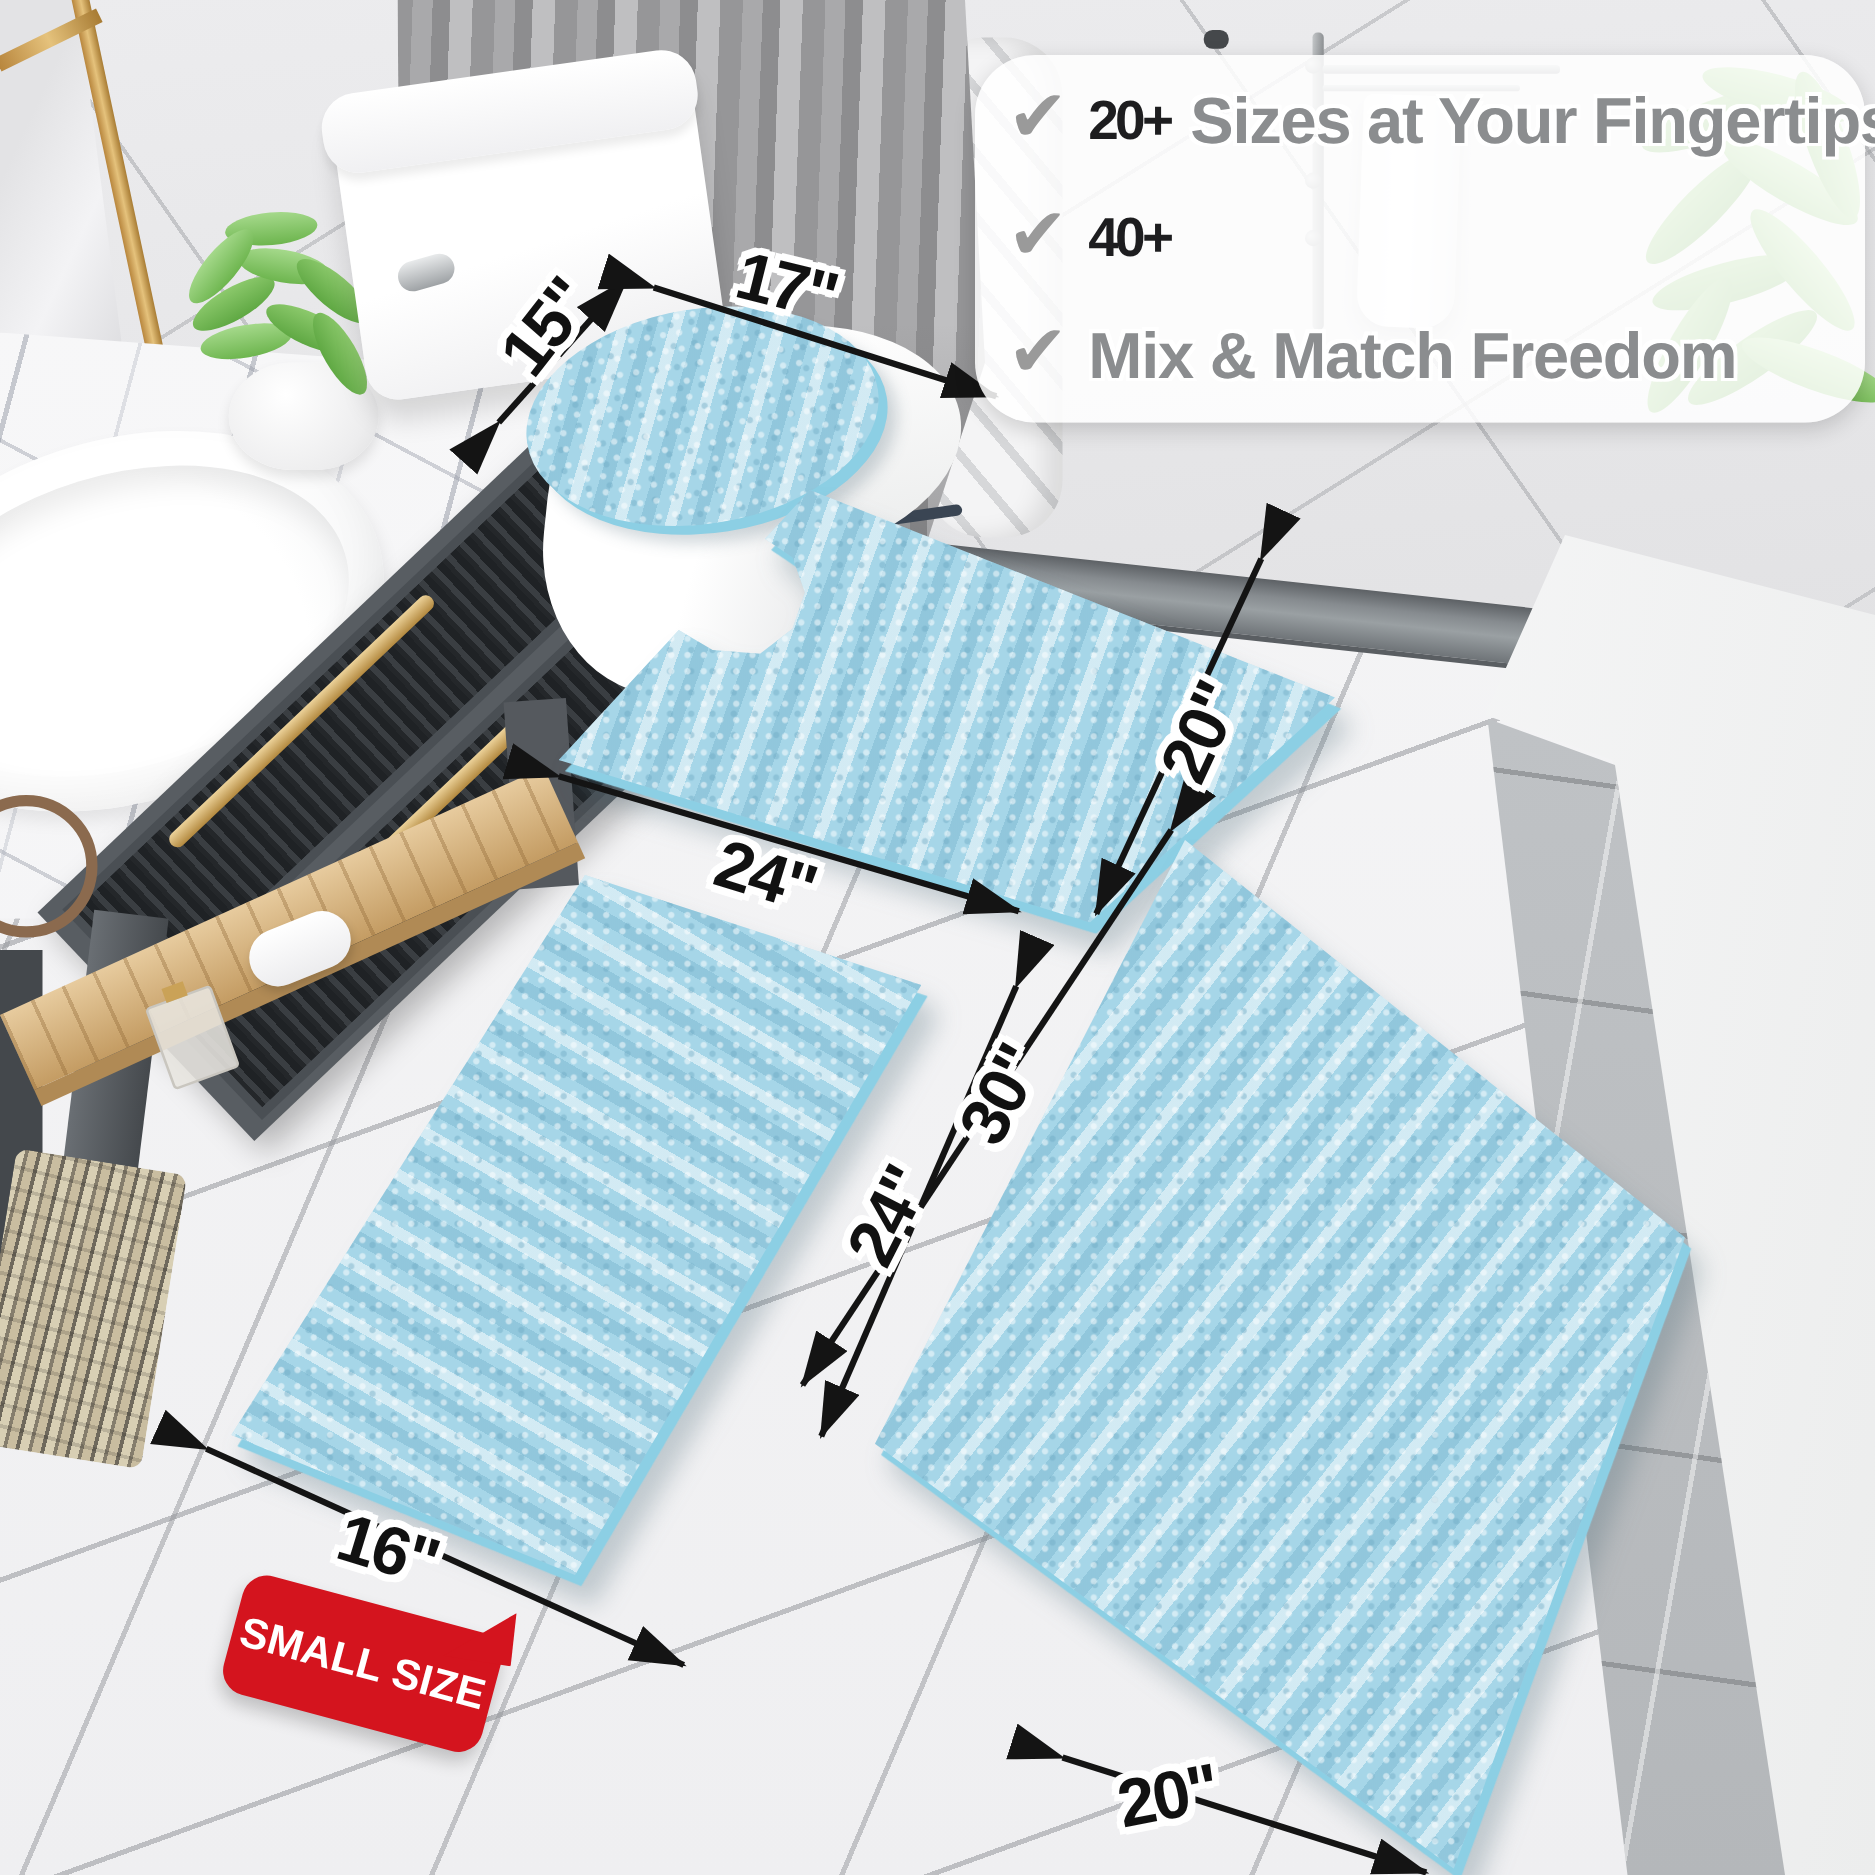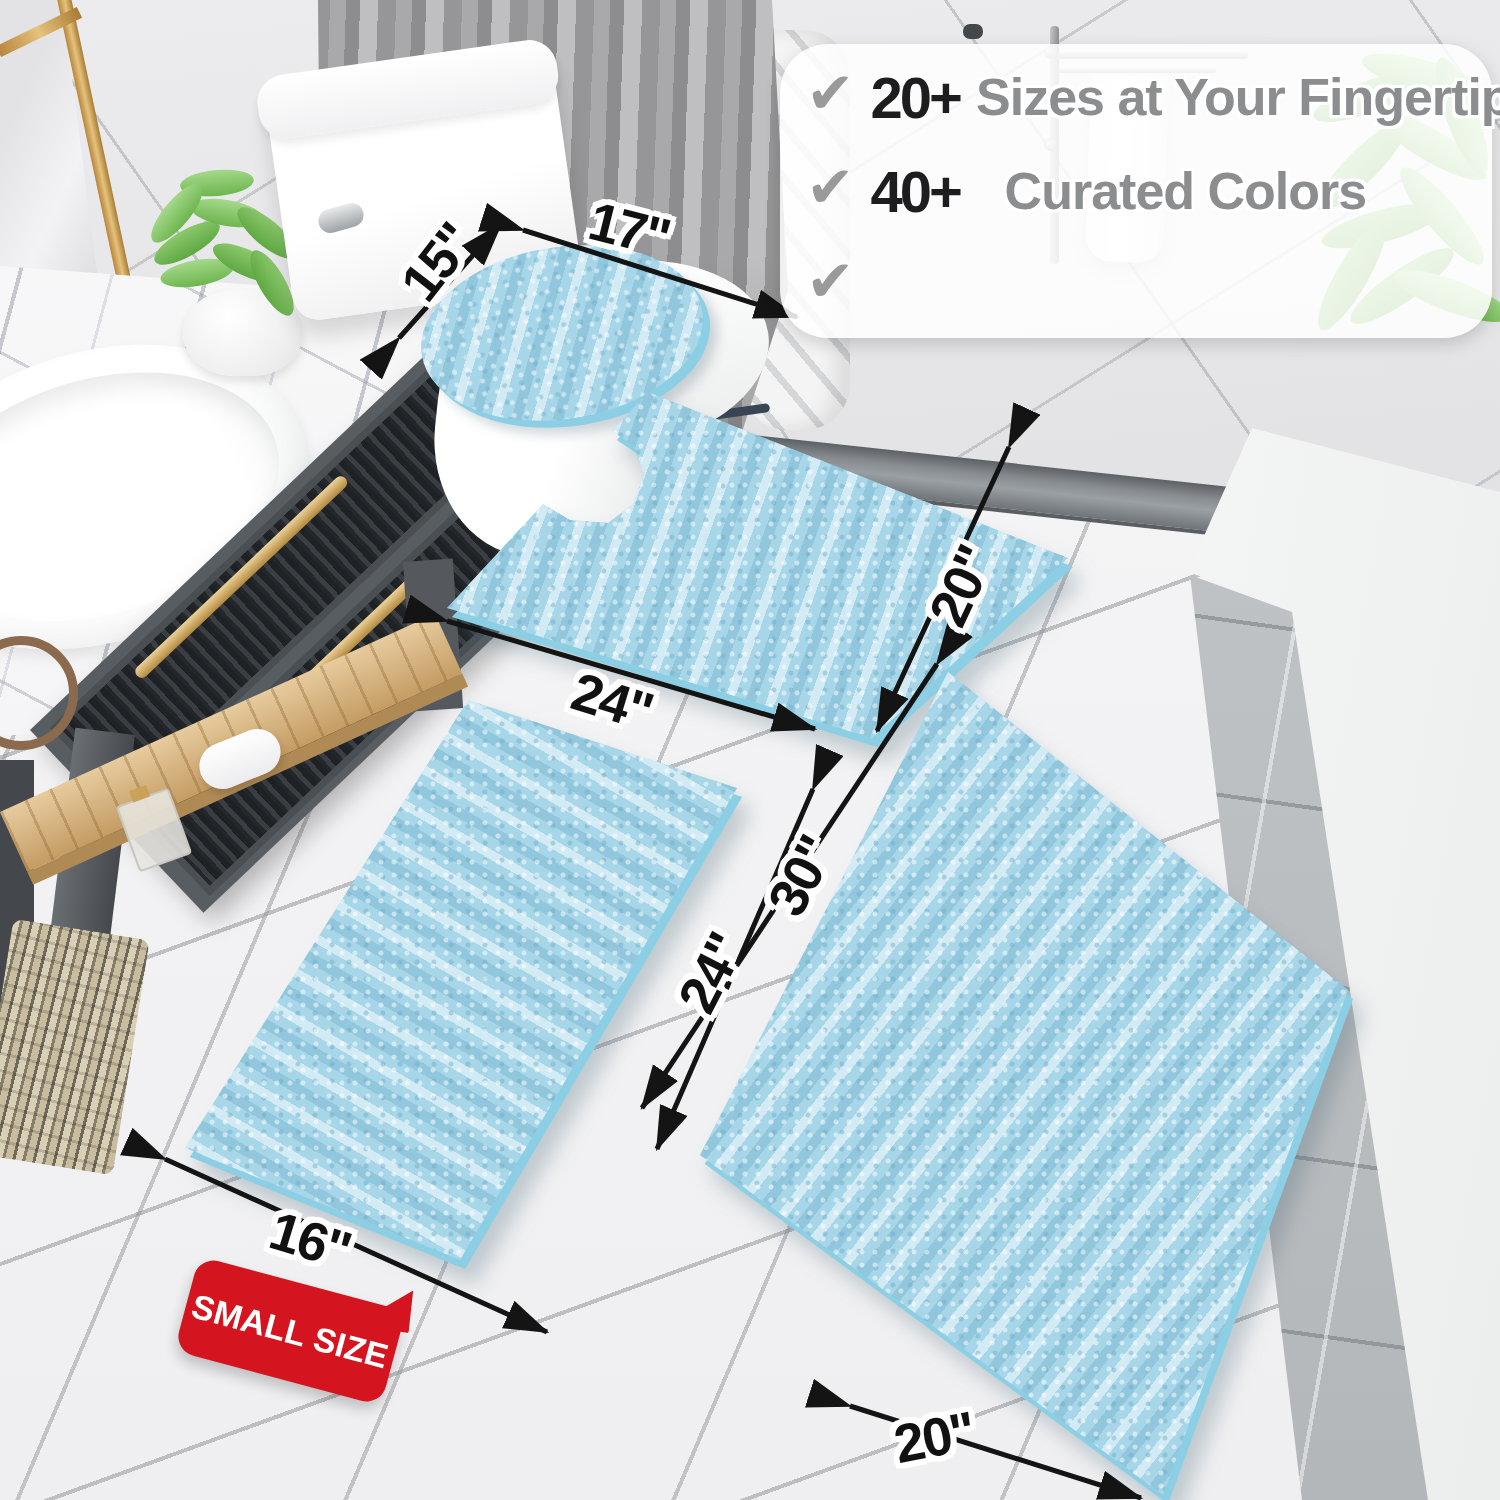--- a/index.html
+++ b/index.html
@@ -139,21 +139,21 @@
   
   .arrows{position:absolute;inset:0;pointer-events:none;}
   .dim{position:absolute;color:#111;font-weight:900;font-size:54px;letter-spacing:-2px;white-space:nowrap;
     text-shadow:-5px -5px 0 #fff,5px -5px 0 #fff,-5px 5px 0 #fff,5px 5px 0 #fff,-6px 0 0 #fff,6px 0 0 #fff,0 -6px 0 #fff,0 6px 0 #fff;}
   
   .overlay{left:780px;top:44px;width:712px;height:294px;border-radius:48px;
     background:rgba(255,255,255,.85);box-shadow:0 6px 18px rgba(0,0,0,.16);
     display:flex;flex-direction:column;justify-content:center;gap:8px;padding:10px 0 10px 26px;box-sizing:border-box;}
   .feat-row{display:flex;align-items:center;gap:16px;height:86px;}
   .check{color:#9a9a9a;font-size:58px;font-weight:900;transform:translateY(-4px);}
-  .stat{color:#1d1d1f;font-weight:900;font-size:58px;letter-spacing:-3px;width:118px;}
+  .stat{color:#1d1d1f;font-weight:900;font-size:44px;letter-spacing:-3px;width:118px;}
   .stat:empty{display:none;}
   .flabel{color:#8b8d8f;font-weight:700;font-size:52px;letter-spacing:-1px;white-space:nowrap;
     text-shadow:-3px -3px 0 #fff,3px -3px 0 #fff,-3px 3px 0 #fff,3px 3px 0 #fff;}
   
   .badge{left:183px;top:1282px;width:214px;height:98px;border-radius:20px;background:#d4141e;
     transform:rotate(15deg);display:flex;align-items:center;justify-content:center;
     box-shadow:0 8px 14px rgba(0,0,0,.2);}
   .badge span{color:#fff;font-weight:900;font-size:34px;letter-spacing:0;}
   .badge .tail{position:absolute;right:-8px;top:-22px;width:54px;height:48px;background:#d4141e;
     clip-path:polygon(0 100%,88% 0,100% 88%);}
@@ -285,21 +285,21 @@
 
   <div class="abs overlay">
     <div class="feat-row">
       <span class="check">✔</span>
       <span class="stat">20+</span>
       <span class="flabel">Sizes at Your Fingertips</span>
     </div>
     <div class="feat-row">
       <span class="check">✔</span>
       <span class="stat">40+</span>
-      <span class="flabel">Curated Colors</span>
     </div>
     <div class="feat-row">
       <span class="check">✔</span>
 
+      <span class="flabel">Mix &amp; Match Freedom</span>
     </div>
   </div>
 
 </div>
 
 </body></html>

